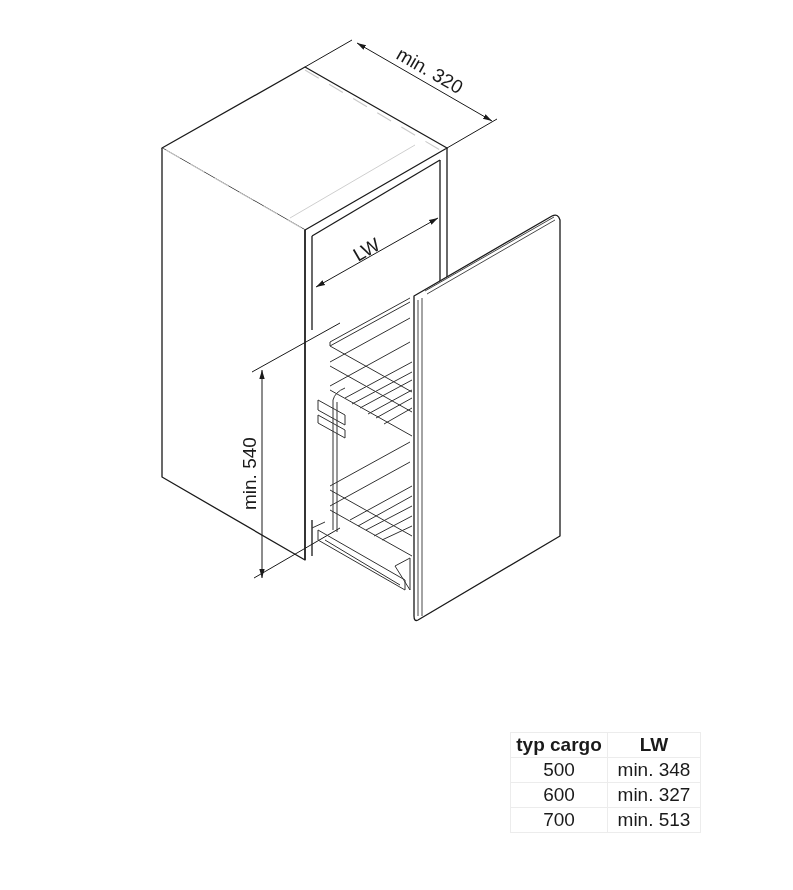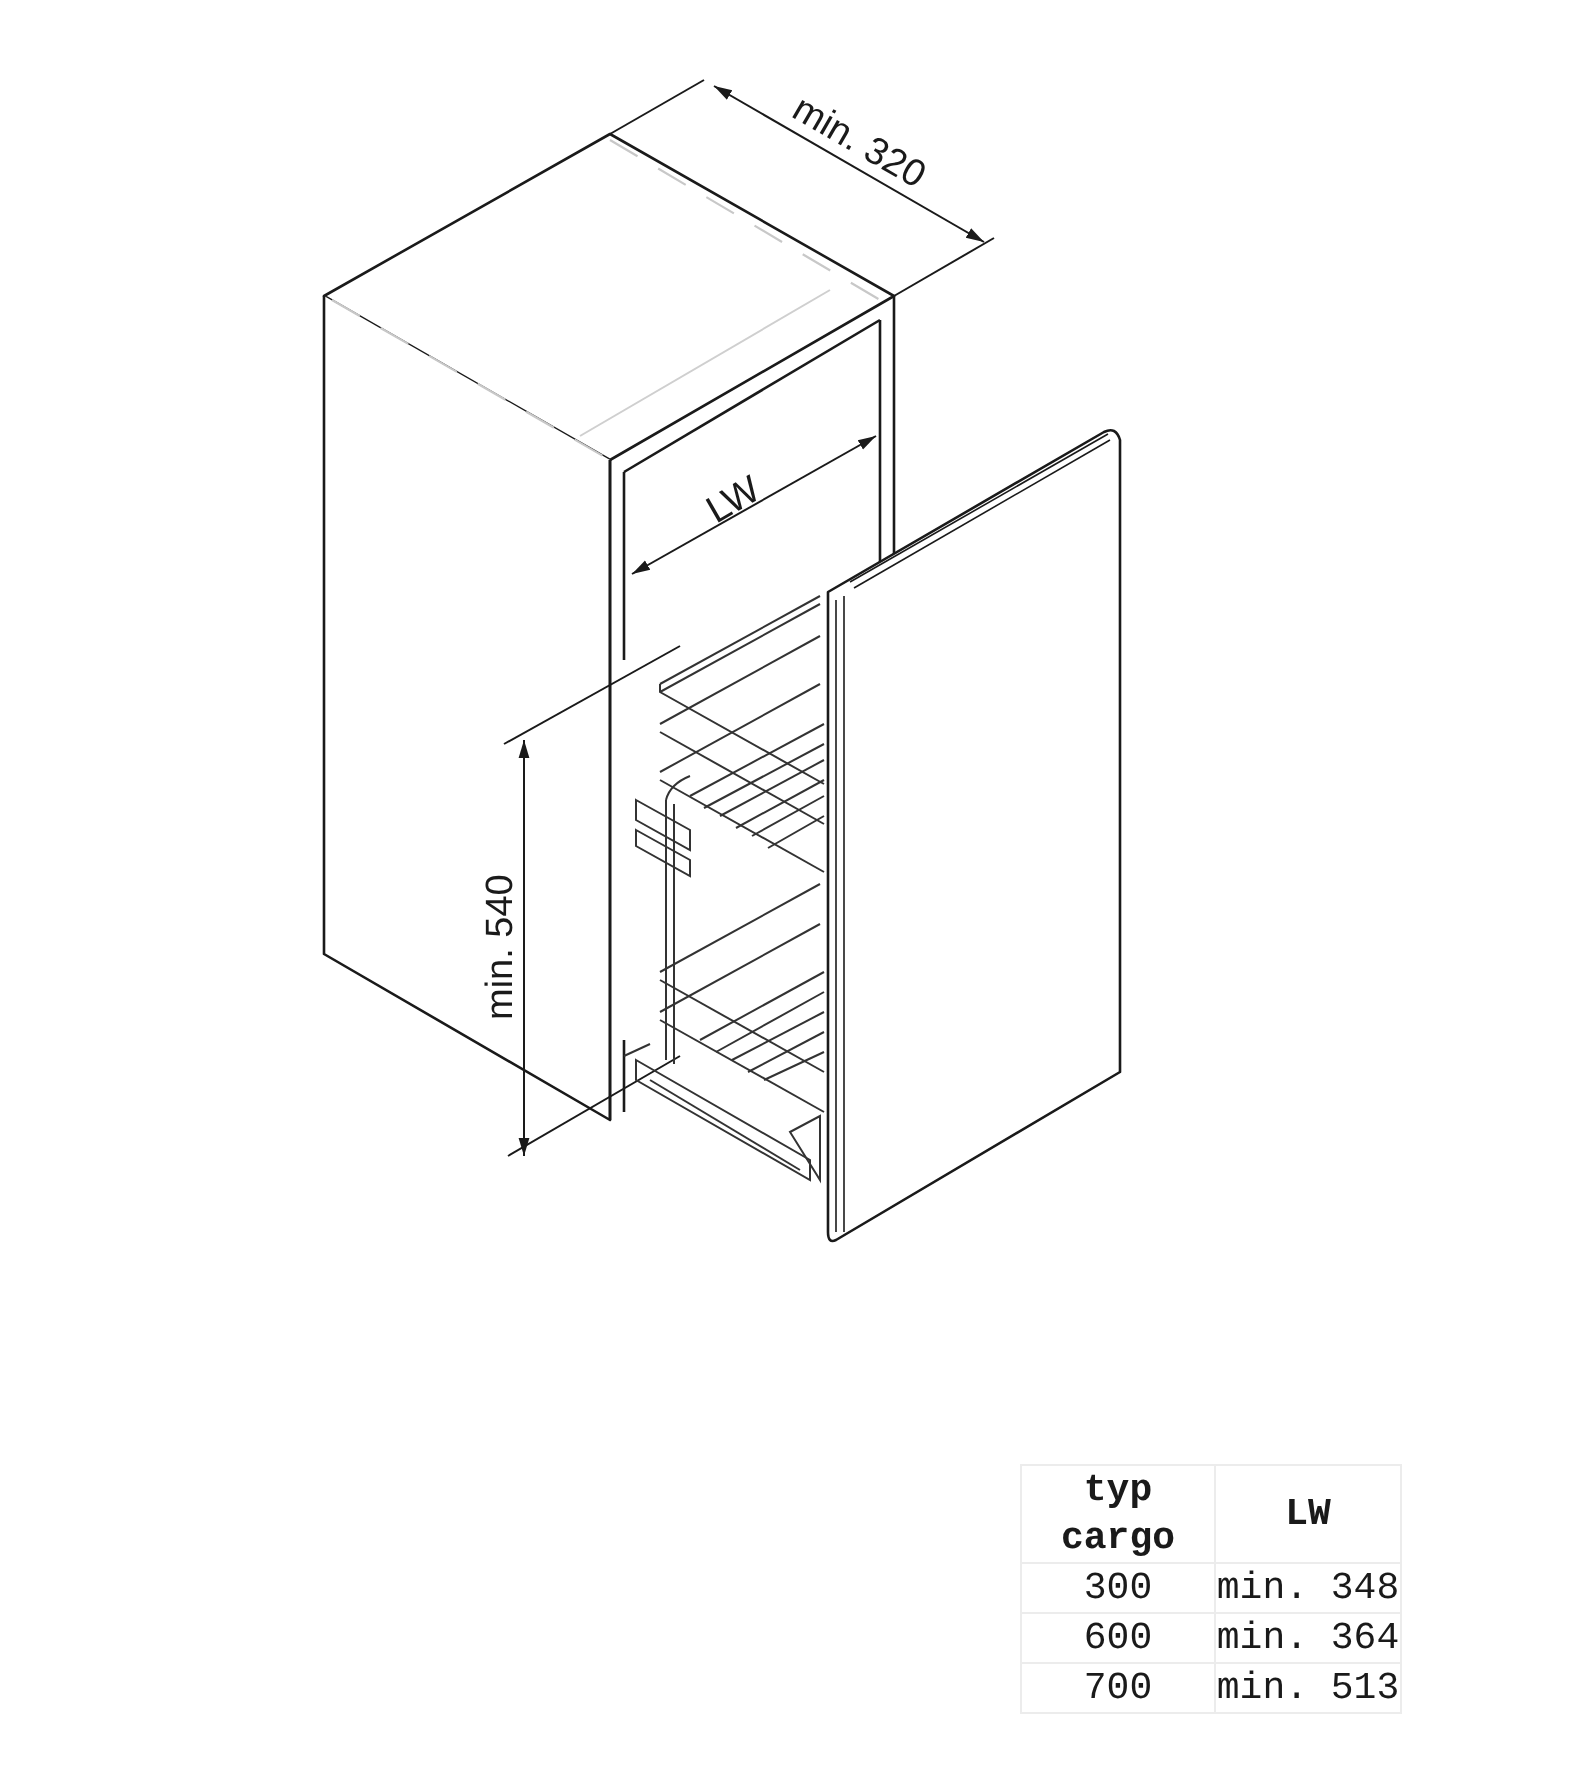--- a/index.html
+++ b/index.html
@@ -1,19 +1,19 @@
 <!DOCTYPE html>
 <html><head>
   <meta charset="utf-8">
   <style>
     html, body { margin: 0; padding: 0; background: #ffffff; }
     body { width: 793px; height: 890px; position: relative; overflow: hidden; font-family: "Liberation Sans", sans-serif; }
     #drawing { position: absolute; left: 0; top: 0; width: 793px; height: 890px; }
     .lbl { font-family: "Liberation Sans", sans-serif; font-size: 19px; fill: #1a1a1a; }
-    #spec-table { position: absolute; left: 510px; top: 732px; border-collapse: collapse; font-family: Liberation Mono, monospace; color: #1a1a1a; }
+    #spec-table { position: absolute; left: 510px; top: 732px; border-collapse: collapse; font-family: Liberation Sans, sans-serif; color: #1a1a1a; }
     #spec-table th, #spec-table td { border: 1px solid #ececec; text-align: center; padding: 0; height: 24px; font-size: 19px; line-height: 24px; }
     #spec-table th { font-weight: bold; }
     #spec-table .c1 { width: 96px; }
     #spec-table .c2 { width: 92px; }
   </style>
 </head>
 <body>
 
 <svg id="drawing" viewBox="0 0 793 890" xmlns="http://www.w3.org/2000/svg">
   <defs>
@@ -116,25 +116,25 @@
 
 <table id="spec-table">
   <thead>
     <tr>
       <th class="c1">typ cargo</th>
       <th class="c2">LW</th>
     </tr>
   </thead>
   <tbody>
     <tr>
-      <td>300</td>
+      <td>500</td>
       <td>min. 348</td>
     </tr>
     <tr>
       <td>600</td>
-      <td>min. 364</td>
+      <td>min. 327</td>
     </tr>
     <tr>
       <td>700</td>
       <td>min. 513</td>
     </tr>
   </tbody>
 </table>
 
 </body></html>

